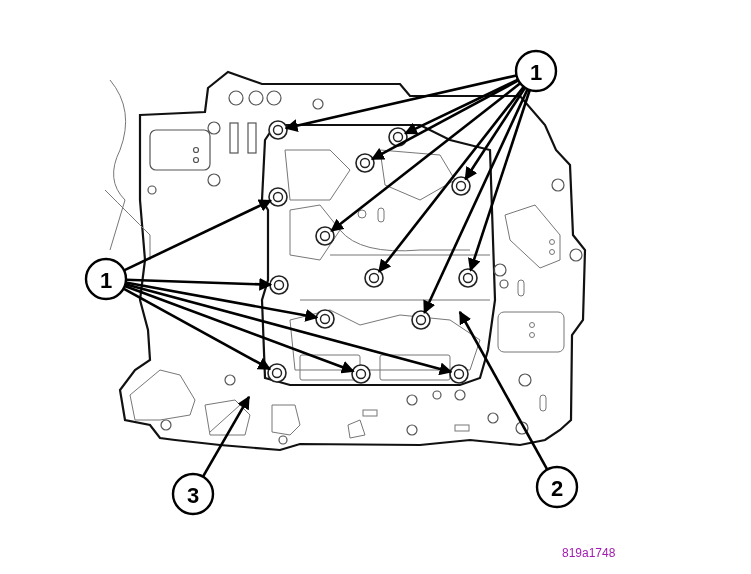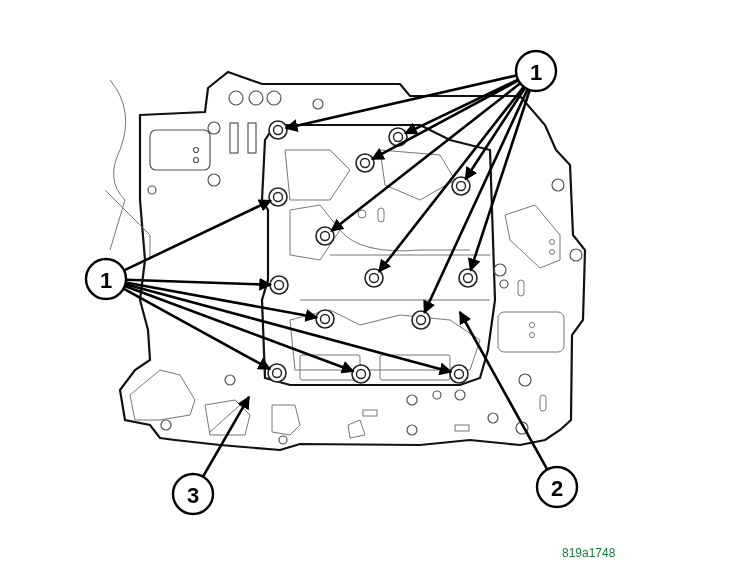--- a/index.html
+++ b/index.html
@@ -9,21 +9,21 @@
     .part { fill: none; stroke: #555; stroke-width: 1.2; }
     .part-bold { fill: #fff; stroke: #111; stroke-width: 2.2; }
     .detail { fill: none; stroke: #777; stroke-width: 1; }
     .bolt-outer { fill: #fff; stroke: #222; stroke-width: 1.6; }
     .bolt-inner { fill: none; stroke: #222; stroke-width: 1.4; }
     .leader { stroke: #000; stroke-width: 2.6; fill: none; }
     .callout-circle { fill: #fff; stroke: #000; stroke-width: 2.4; }
     .callout-text { font-family: "Liberation Sans", sans-serif; font-weight: bold;
                     font-size: 22px; fill: #000; text-anchor: middle; dominant-baseline: central; }
     .figure-id { position: absolute; left: 562px; top: 546px; font-size: 12px;
-                 color: #15803d; font-family: "Liberation Sans", sans-serif; }
+                 color: #a21caf; font-family: "Liberation Sans", sans-serif; }
   </style>
 </head>
 <body>
 
 <svg id="diagram" viewBox="0 0 751 574" xmlns="http://www.w3.org/2000/svg">
   <defs>
     <marker id="arrow" viewBox="0 0 10 10" refX="9" refY="5" markerWidth="5" markerHeight="5" orient="auto-start-reverse">
       <path d="M0,0 L10,5 L0,10 z" fill="#000"></path>
     </marker>
   </defs>

